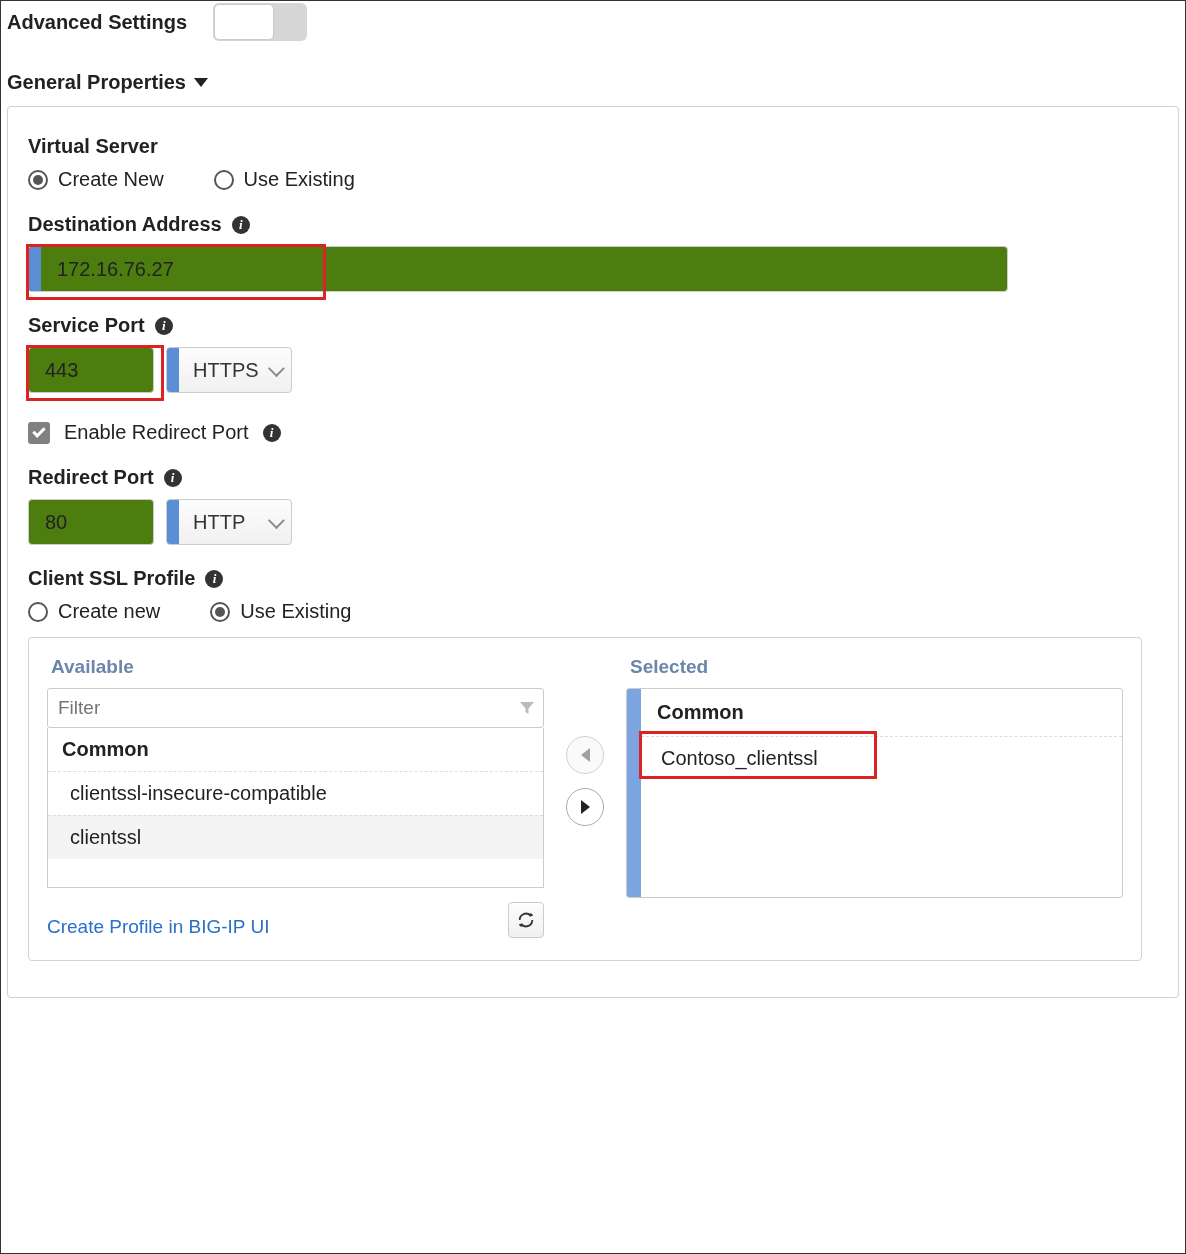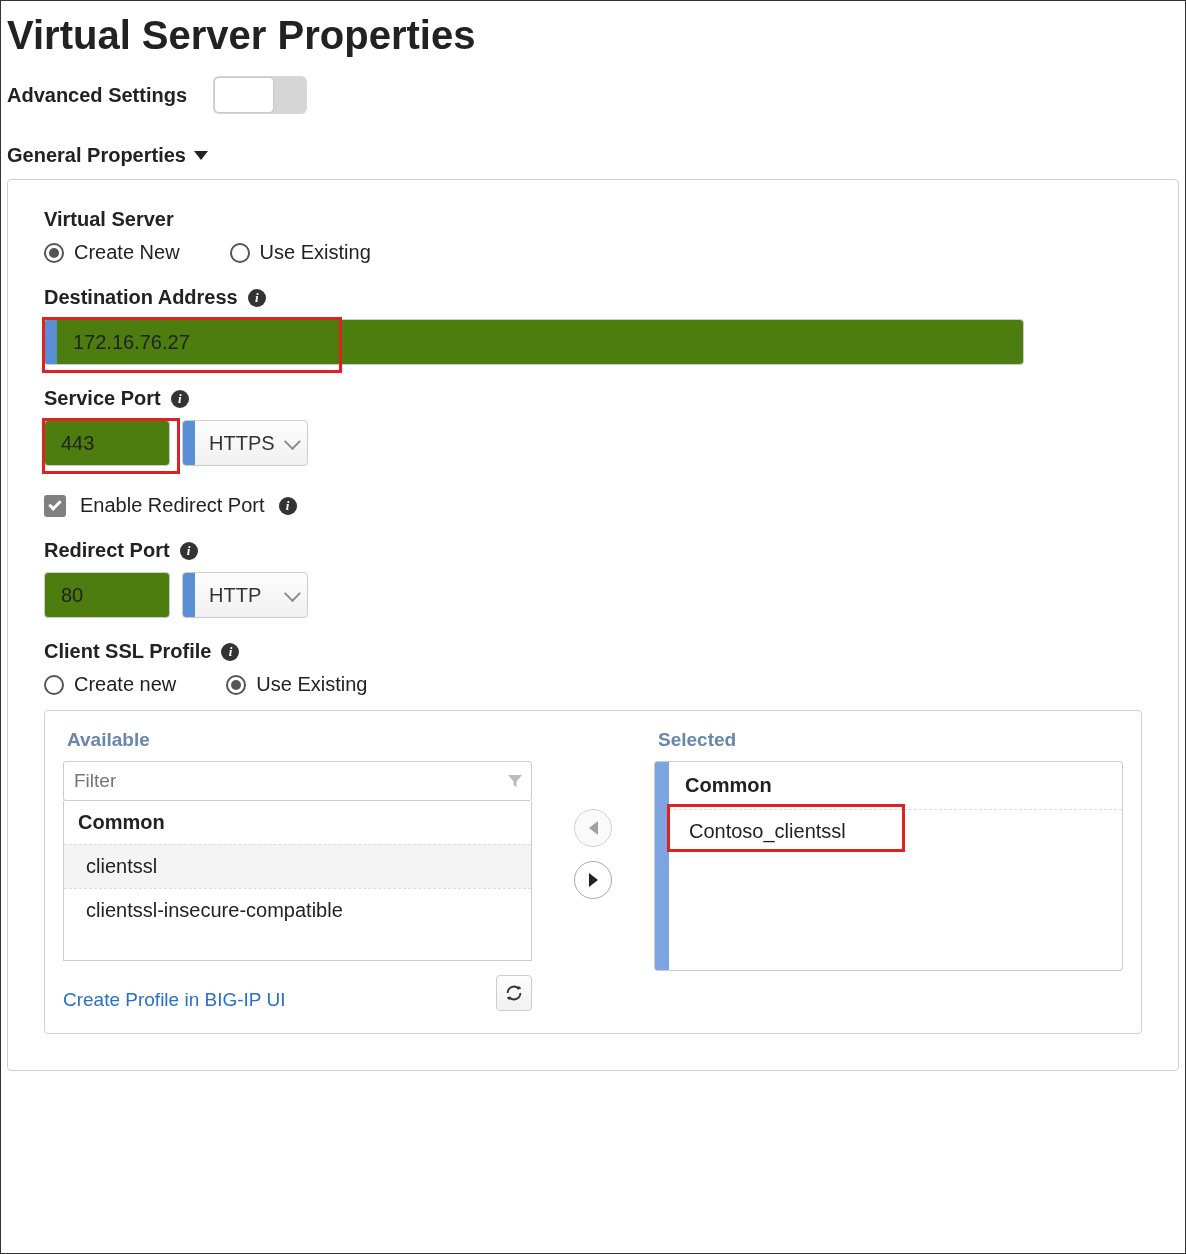--- a/index.html
+++ b/index.html
@@ -63,21 +63,21 @@
   .caret-down {
     width: 0; height: 0;
     border-left: 7px solid transparent;
     border-right: 7px solid transparent;
     border-top: 9px solid #222;
   }
   .panel {
     border: 1px solid #d1d1d1;
     border-radius: 4px;
     margin: 0 4px;
-    padding: 28px 36px 36px 36px;
+    padding: 28px 36px 36px 20px;
   }
   .field-label {
     font-weight: 700;
     font-size: 20px;
     margin: 22px 0 10px 0;
     display: flex;
     align-items: center;
     gap: 10px;
   }
   .field-label:first-child { margin-top: 0; }
@@ -216,21 +216,21 @@
     transform: rotate(-45deg) translate(1px,-1px);
   }
 
   .dual-list {
     border: 1px solid #d1d1d1;
     border-radius: 4px;
     margin-top: 14px;
     padding: 18px 18px 22px 18px;
     display: grid;
     grid-template-columns: 1fr 70px 1fr;
-    gap: 26px;
+    gap: 6px;
     align-items: start;
   }
   .dl-col { display: flex; flex-direction: column; }
   .dl-title {
     color: #6a86aa;
     font-weight: 600;
     font-size: 19px;
     margin-bottom: 10px;
     padding-left: 4px;
   }
@@ -353,21 +353,20 @@
   ::-webkit-scrollbar-track { background: #eee; }
   ::-webkit-scrollbar-thumb { background: #bfbfbf; }
   ::-webkit-scrollbar-button:single-button {
     background: #eee; height:16px; display:block;
   }
 </style>
 </head>
 <body>
 
 <div class="container">
-  <h1>Virtual Server Properties</h1>
 
   <div class="adv-row">
     <span class="adv-label">Advanced Settings</span>
     <div class="toggle">
       <div class="toggle-knob"></div>
     </div>
   </div>
 
   <div class="section-header">
     <span>General Properties</span>
@@ -466,22 +465,22 @@
       <div class="dl-col">
         <div class="dl-title">Available</div>
         <div class="filter-row">
           <input class="filter-input" placeholder="Filter" style="">
           <svg class="funnel" viewBox="0 0 16 16">
               <path fill="#bbb" d="M1 2h14l-5.5 6.5V14l-3-2V8.5z"></path>
             </svg>
         </div>
         <div class="listbox">
           <div class="list-group">Common</div>
+          <div class="list-item">clientssl-insecure-compatible</div>
           <div class="list-item hl">clientssl</div>
-          <div class="list-item">clientssl-insecure-compatible</div>
         </div>
         <div class="footer-row">
           <span class="link">Create Profile in BIG-IP UI</span>
           <span class="refresh-btn">
             <svg width="18" height="18" viewBox="0 0 20 20">
                 <path fill="none" stroke="#333" stroke-width="2" d="M3 10a7 7 0 0 1 12-5l2-1M17 10a7 7 0 0 1-12 5l-2 1"></path>
                 <path fill="#333" d="M15 2l3 3-4 1zM5 18l-3-3 4-1z"></path>
               </svg>
           </span>
         </div>

